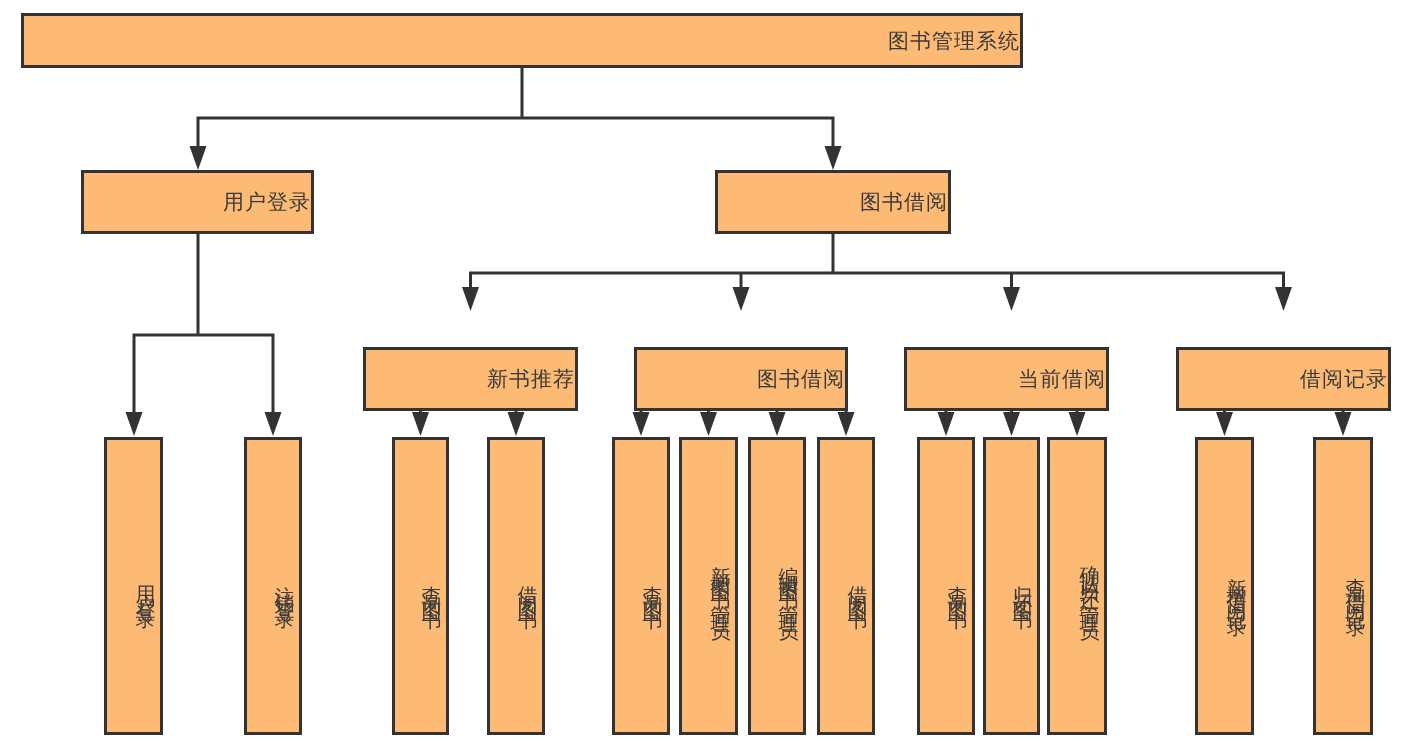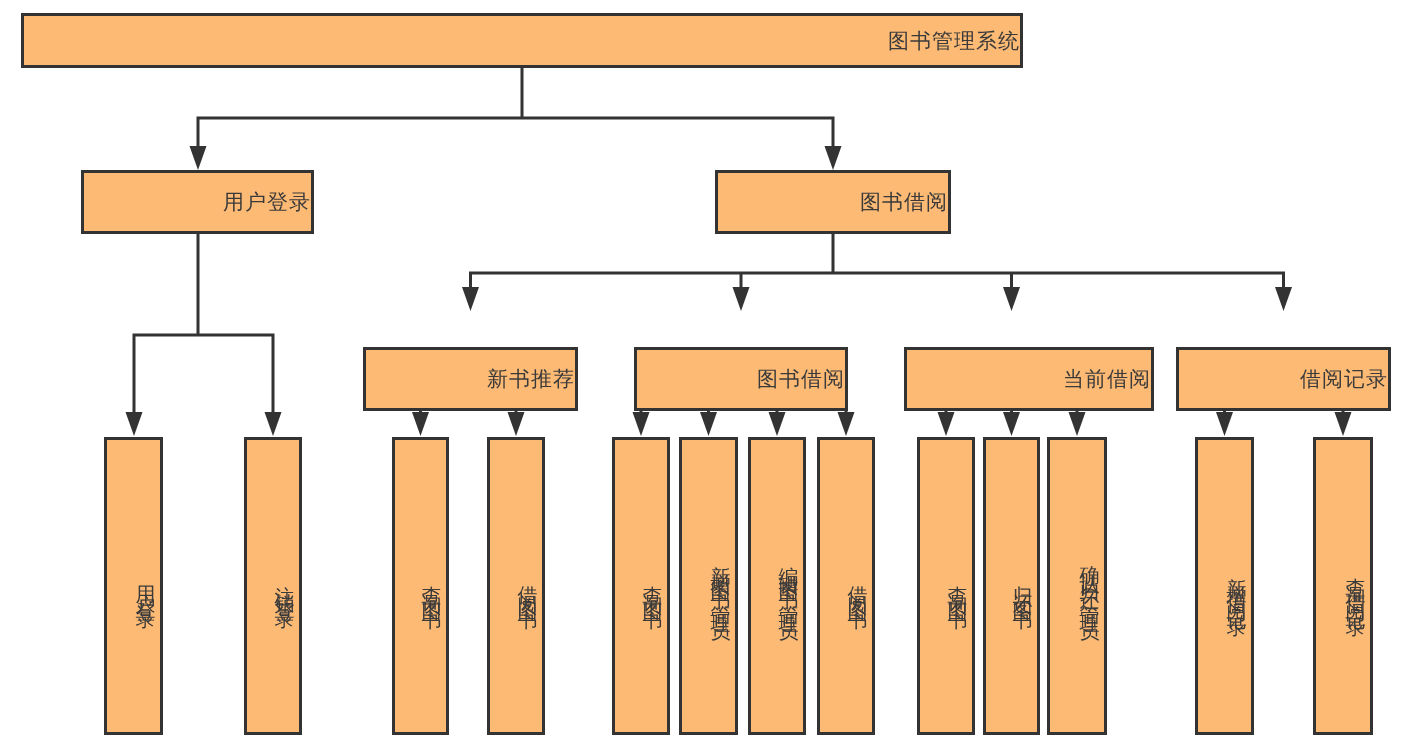--- a/index.html
+++ b/index.html
@@ -106,21 +106,21 @@
   <div class="node h-label branch-box" style="left:715px; width:236px;">
     <span>图书借阅</span>
   </div>
 
   <div class="node h-label group-box" style="left:363px; width:215px;">
     <span>新书推荐</span>
   </div>
   <div class="node h-label group-box" style="left:634px; width:214px;">
     <span>图书借阅</span>
   </div>
-  <div class="node h-label group-box" style="left:904px; width:250px;">
+  <div class="node h-label group-box" style="left:904px; width:205px;">
     <span>当前借阅</span>
   </div>
   <div class="node h-label group-box" style="left:1176px; width:215px;">
     <span>借阅记录</span>
   </div>
 
   <div class="node leaf-box" style="left:104px; width:59px;">
     <span class="vtext">用户登录</span>
   </div>
   <div class="node leaf-box" style="left:244px; width:58px;">

